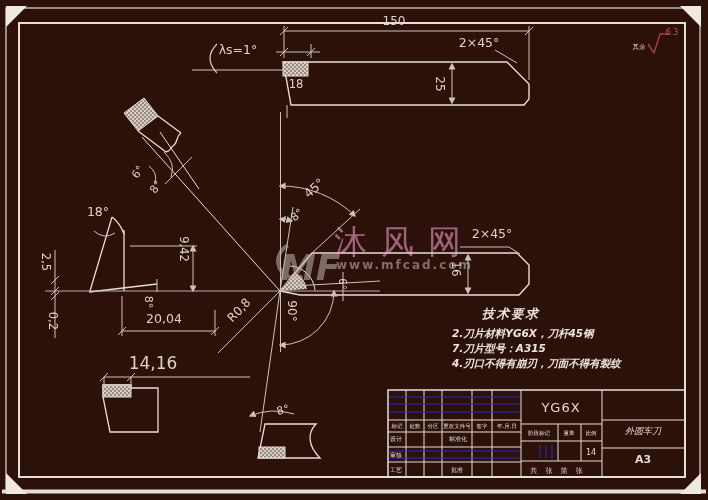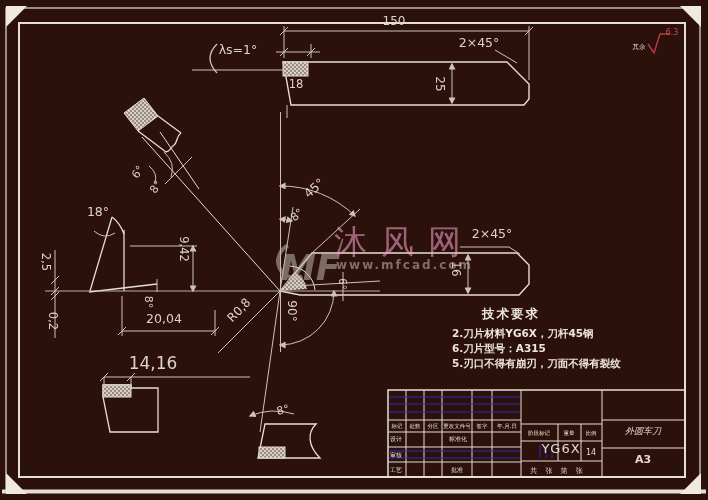--- a/index.html
+++ b/index.html
@@ -8,21 +8,21 @@
     background:#2C100A;
     font-family:"DejaVu Sans",sans-serif;
   }
   .page svg{position:absolute;left:0;top:0;}
   .lbl{
     position:absolute;color:#DCD4C8;white-space:nowrap;
     transform:translate(-50%,-50%);
     font-family:"DejaVu Sans",sans-serif;
   }
   .red{color:#C65050;margin-left:16px;}
-  .techreq{position:absolute;color:#EDE6DB;}
+  .techreq{position:absolute;color:#EDE6DB;font-style:italic;}
   .tr-title{margin-left:30px;font-size:12.5px;font-weight:bold;margin-bottom:3px;letter-spacing:2px;}
   .tr-item{font-size:10.5px;font-weight:bold;line-height:15px;white-space:nowrap;}
   .watermark{position:absolute;opacity:.55;}
   .wm-logo{position:absolute;left:4px;top:2px;font-style:italic;font-weight:800;font-size:36px;color:#BDB7AE;margin-top:23px;}
   .wm-swoosh{position:absolute;left:0px;top:20px;width:30px;height:30px;border:4px solid transparent;border-left-color:#BDB7AE;border-bottom-color:#BDB7AE;border-radius:50%;transform:rotate(20deg);}
   .wm-name{position:absolute;left:58px;top:-2px;font-size:33px;font-weight:normal;letter-spacing:14px;color:#f9a8d4;}
   .wm-url{position:absolute;left:60px;top:36px;font-size:12px;font-weight:bold;letter-spacing:2px;color:#C2BCB3;}
   .tb{
     position:absolute;color:#E3DBD0;white-space:nowrap;
     transform:translate(-50%,-50%);
@@ -225,25 +225,25 @@
   <div class="watermark" style="left:276px;top:222px;width:270px;height:64px;">
     <span class="wm-logo">MF</span>
     <span class="wm-swoosh"></span>
     <span class="wm-name">沐风网</span>
     <span class="wm-url">www.mfcad.com</span>
   </div>
 
   <div class="techreq" style="left:452px;top:306px;">
     <div class="tr-title">技术要求</div>
     <div class="tr-item">2.刀片材料YG6X，刀杆45钢</div>
-    <div class="tr-item">6.刀片型号：A315</div>
-    <div class="tr-item">5.刃口不得有崩刃，刀面不得有裂纹</div>
+    <div class="tr-item">7.刀片型号：A315</div>
+    <div class="tr-item">4.刃口不得有崩刃，刀面不得有裂纹</div>
   </div>
 
-  <span class="tb" style="left:561px;top:407px;font-size:13px;letter-spacing:1px;margin-top:41px;">YG6X</span>
+  <span class="tb" style="left:561px;top:407px;font-size:13px;letter-spacing:1px;">YG6X</span>
   <span class="tb" style="left:643px;top:431px;font-size:9px;font-style:italic;text-align:center;">外圆车刀</span>
   <span class="tb" style="left:643px;top:459px;font-size:11px;font-weight:bold;">A3</span>
   <span class="tb" style="left:591px;top:452px;font-size:8px;">14</span>
 
   <span class="tb" style="left:397px;top:426px;font-size:5.5px;">标记</span>
   <span class="tb" style="left:415px;top:426px;font-size:5.5px;">处数</span>
   <span class="tb" style="left:433px;top:426px;font-size:5.5px;">分区</span>
   <span class="tb" style="left:457px;top:426px;font-size:5.5px;">更改文件号</span>
   <span class="tb" style="left:482px;top:426px;font-size:5.5px;">签字</span>
   <span class="tb" style="left:507px;top:426px;font-size:5.5px;">年.月.日</span>

